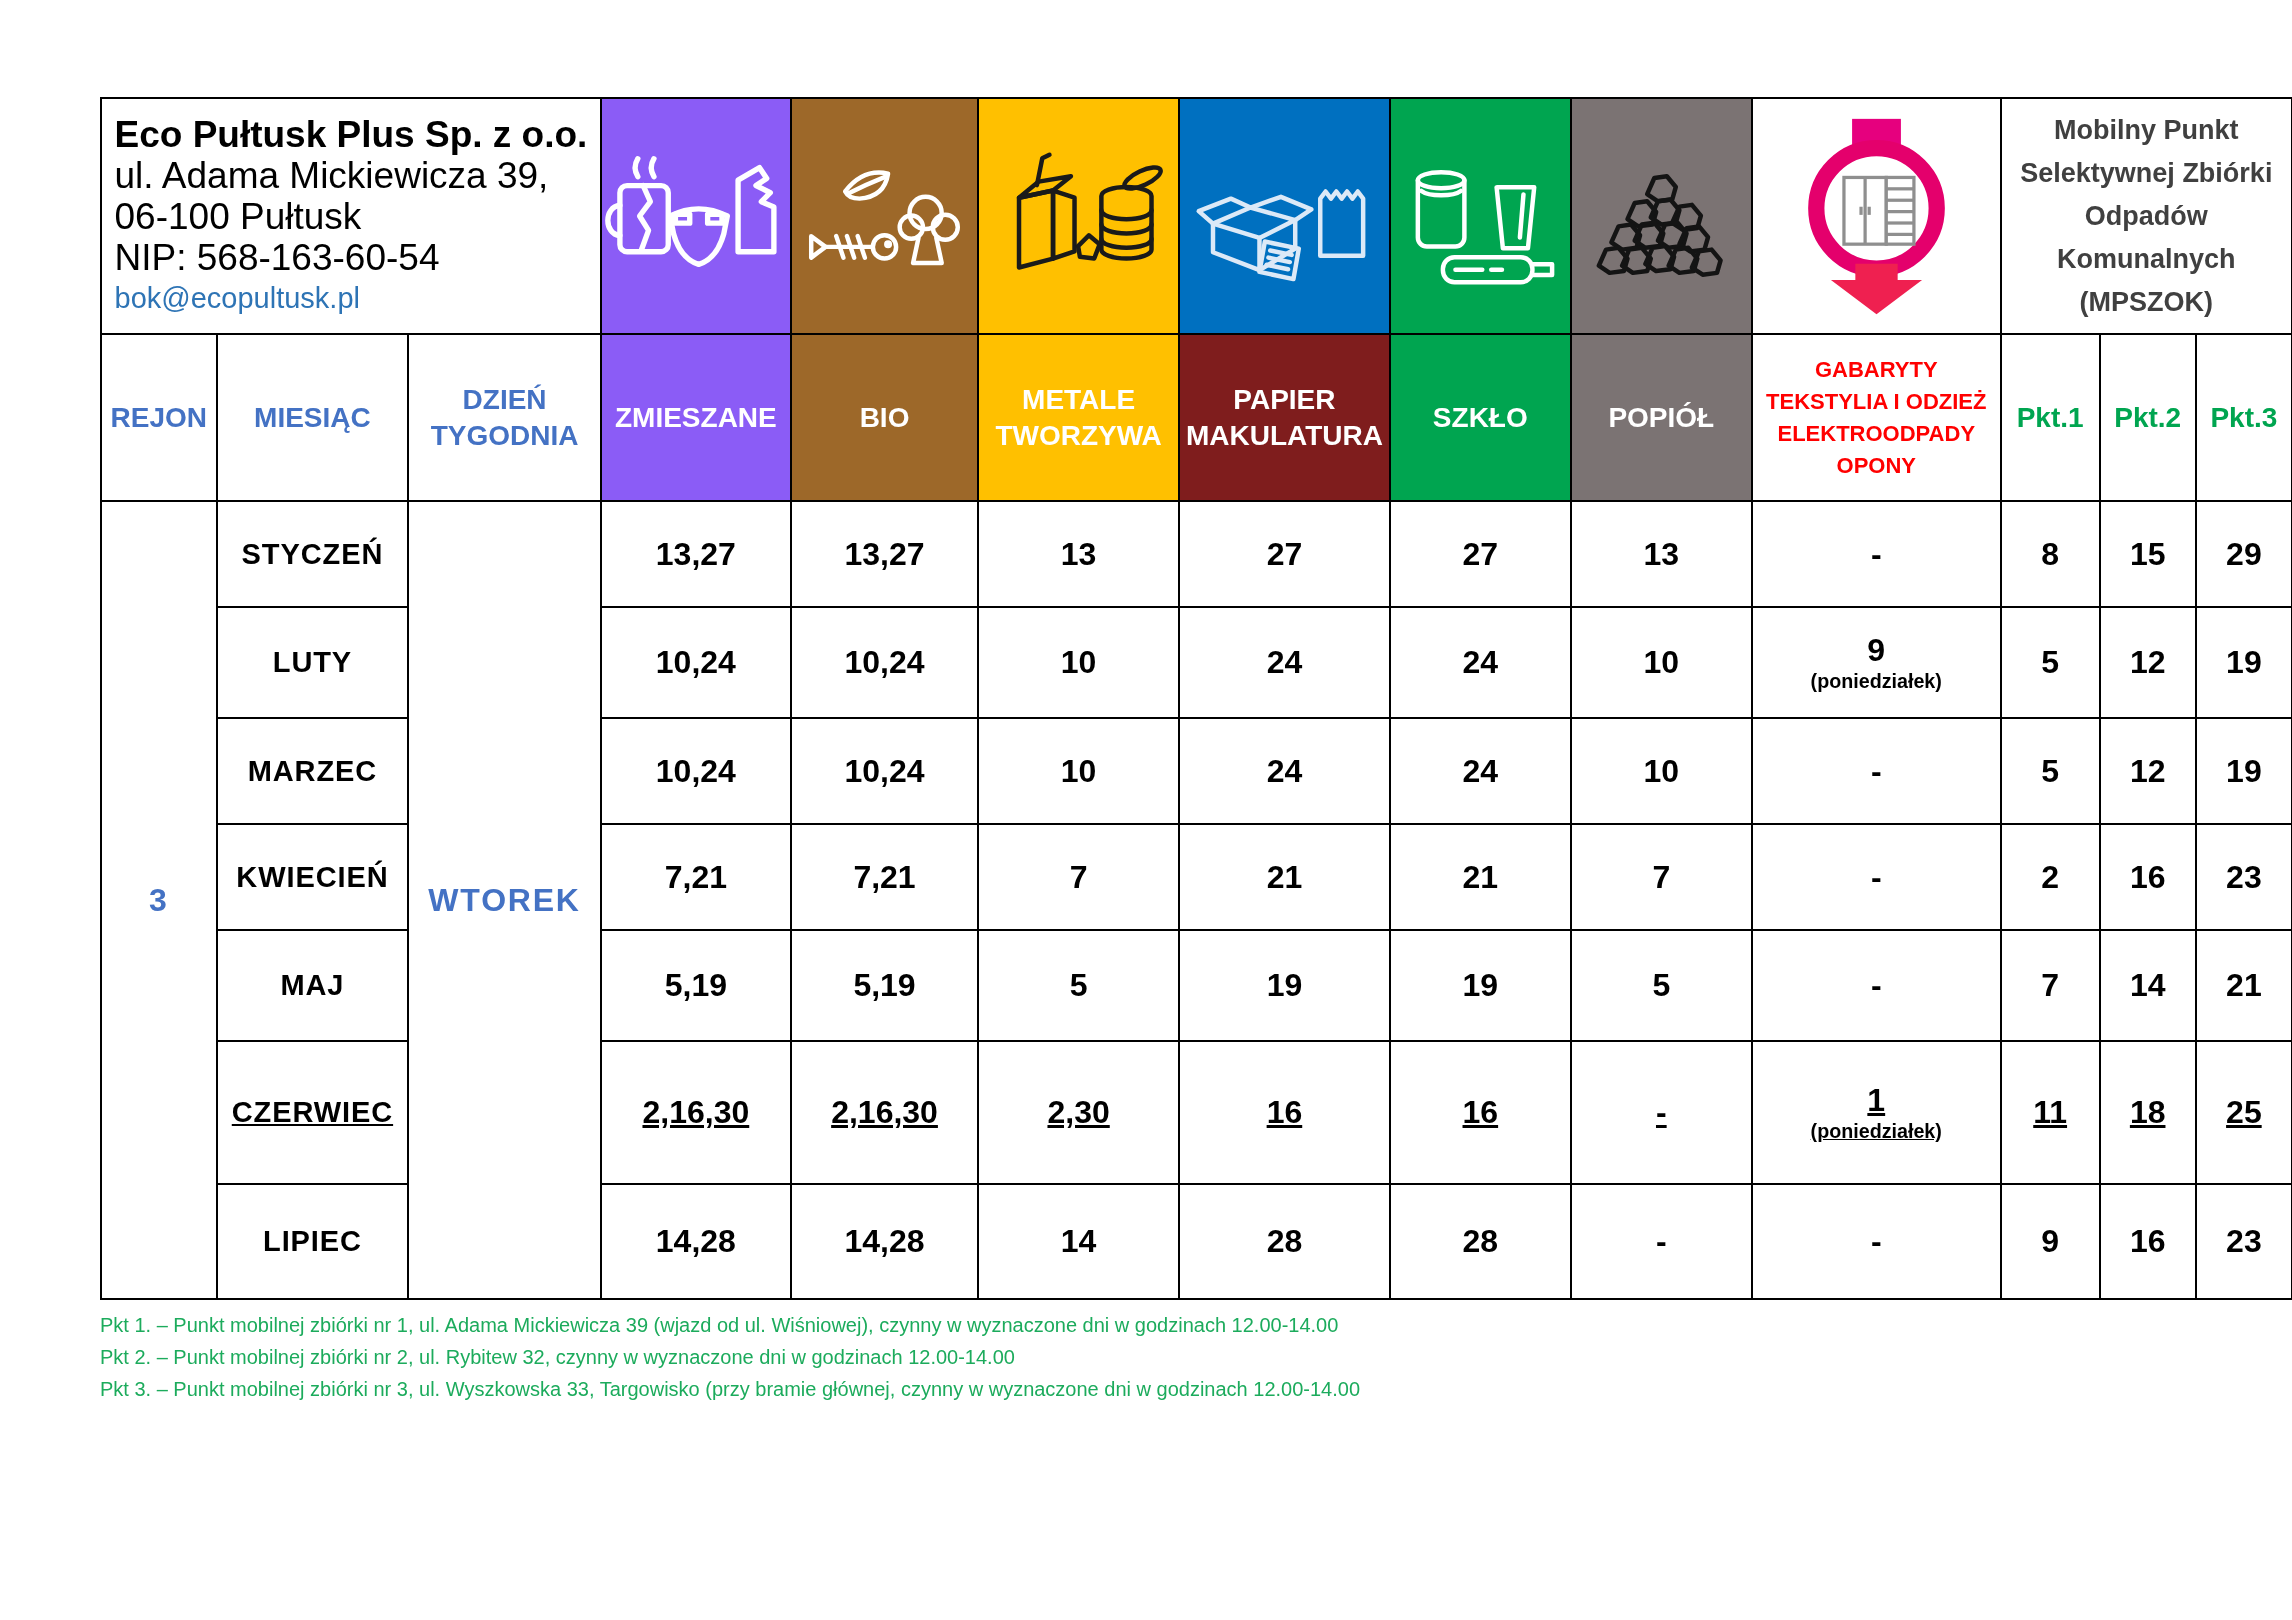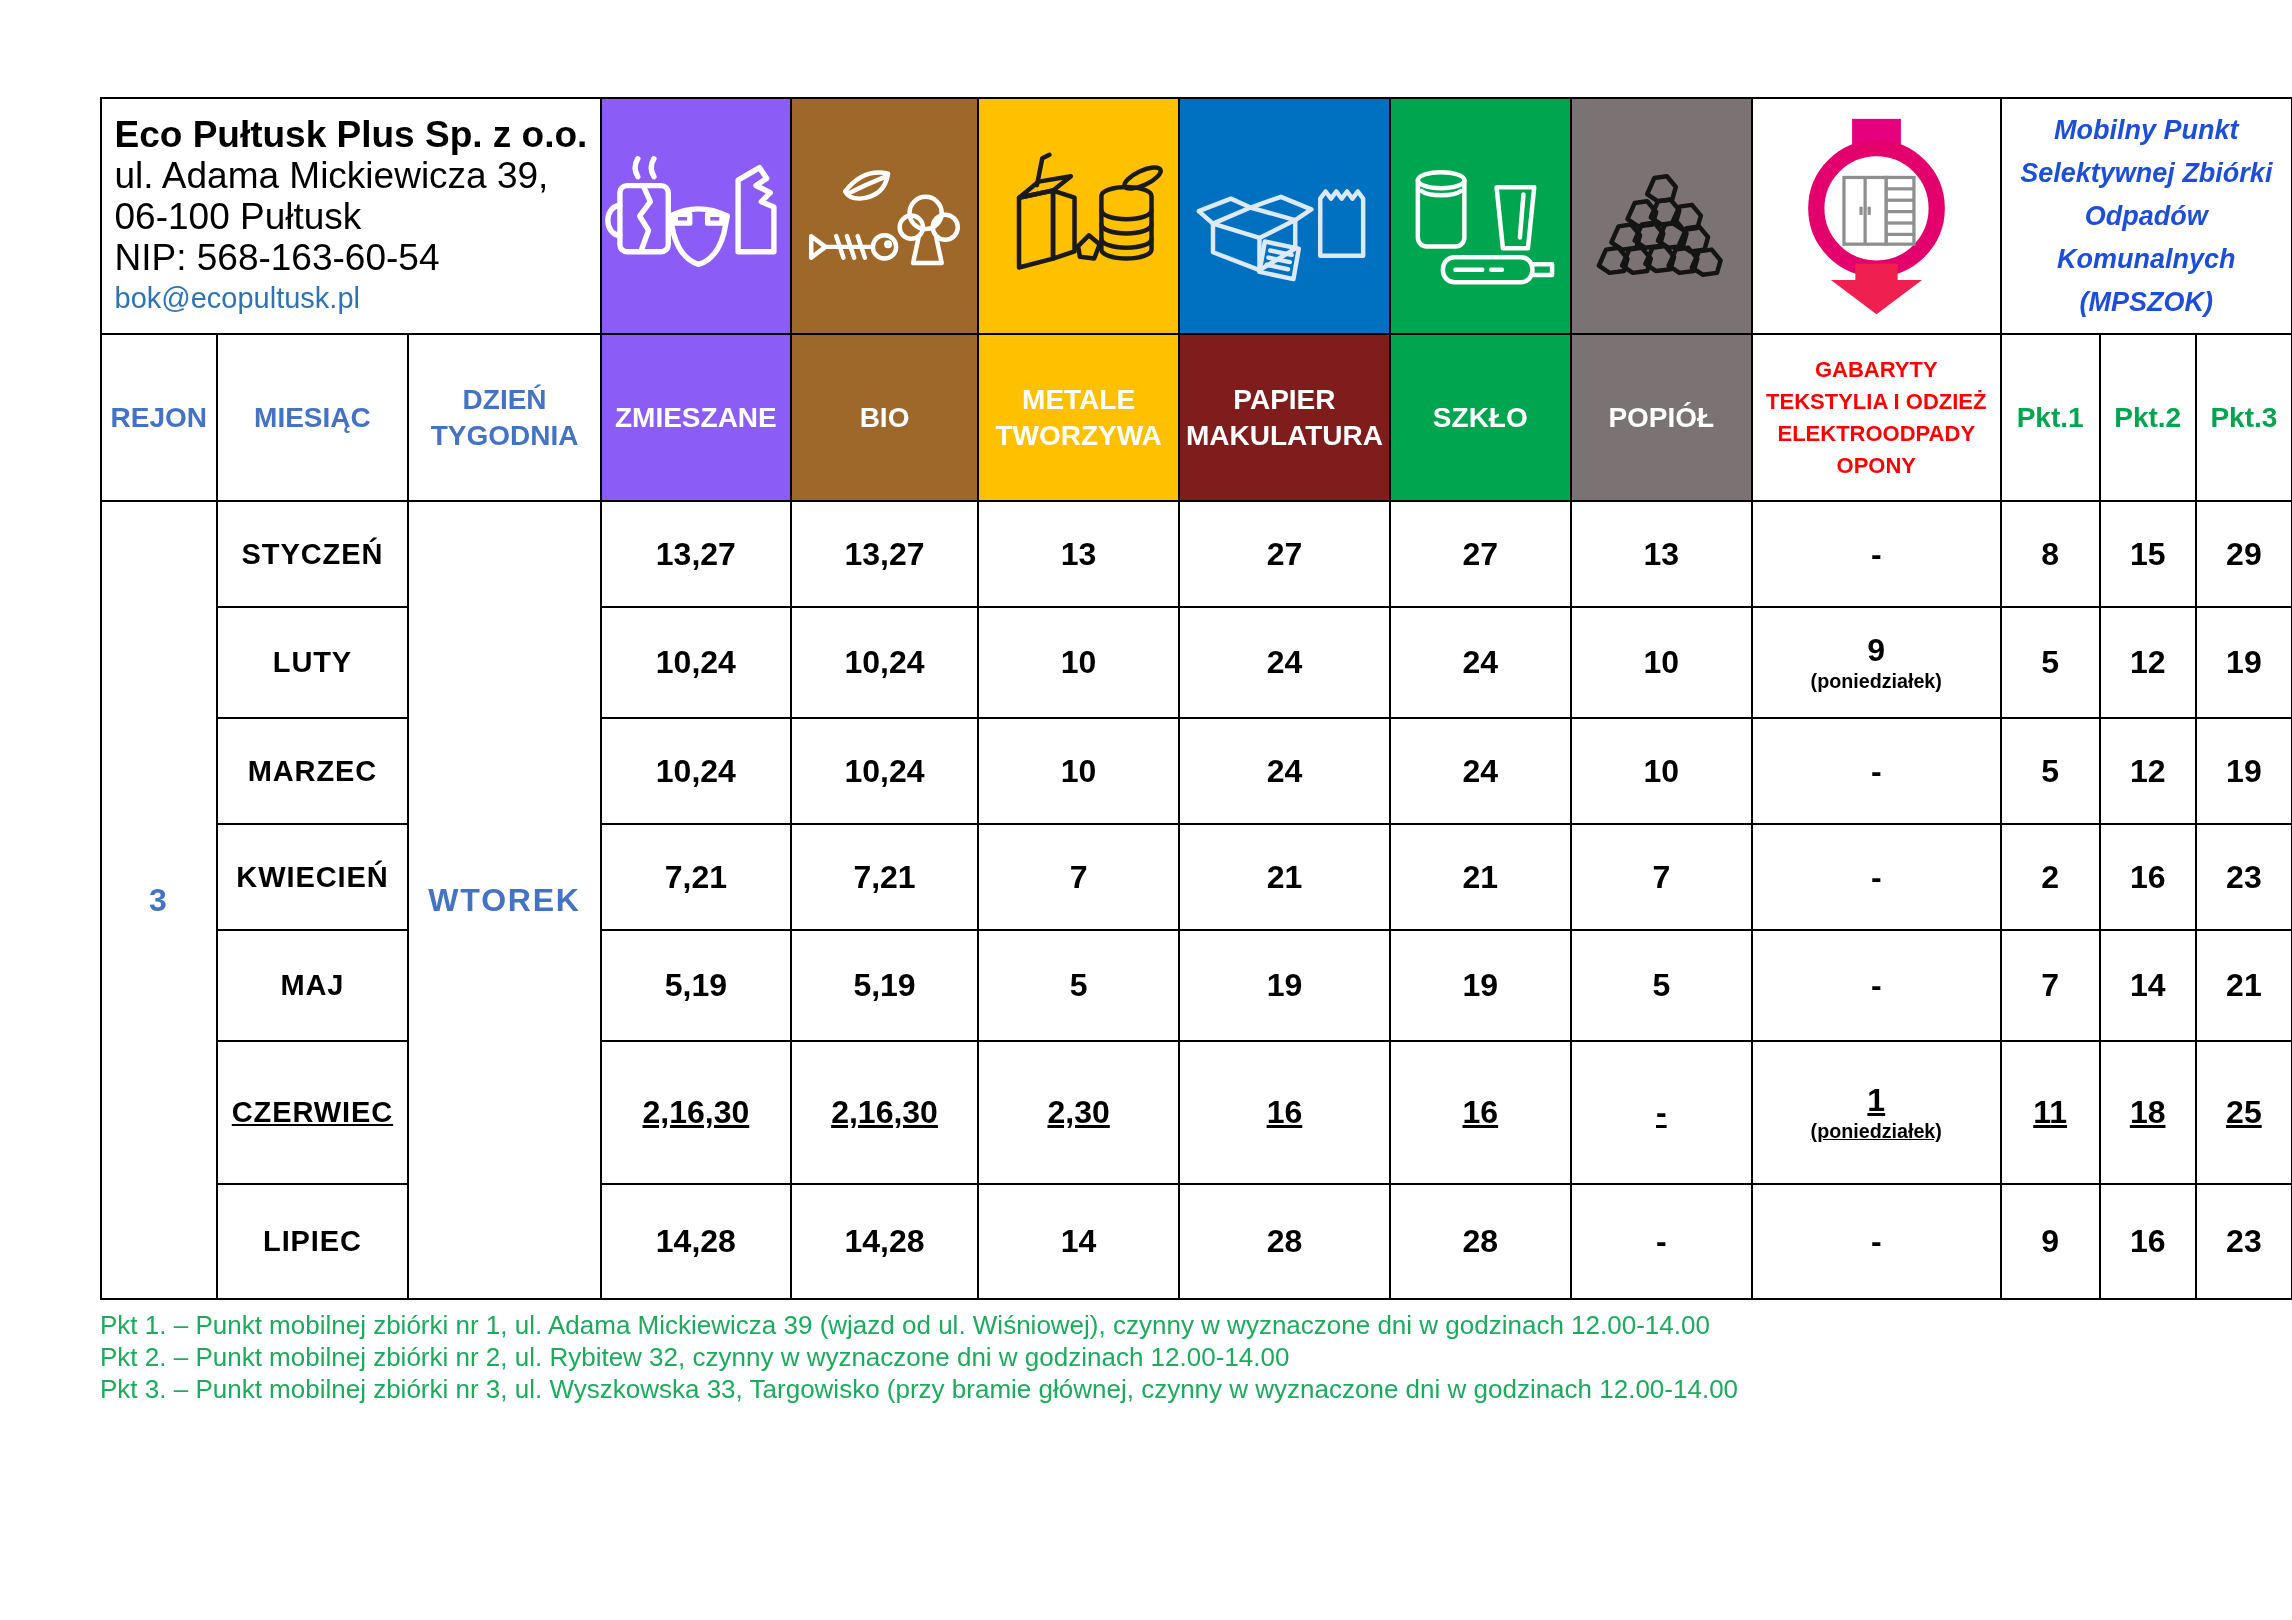--- a/index.html
+++ b/index.html
@@ -25,23 +25,23 @@
   .rejon-val,.day-val{font-weight:bold;font-size:32px;color:#4472C4;letter-spacing:1.8px;}
   .note{font-size:19.7px;font-weight:bold;line-height:23px;margin-top:1.8px;}
   .gab-hdr div{color:#FF0000;font-weight:bold;font-size:22px;line-height:32px;}
   
   .company-cell{text-align:left !important;vertical-align:middle;}
   .company-cell .inner{padding:5.4px 12.5px;}
   .company-cell .line{font-size:37px;line-height:41px;white-space:nowrap;}
   .company-cell .c-name{font-weight:bold;}
   .c-email{color:#2E74B5;text-decoration:none;font-size:29px;line-height:41px;display:inline-block;}
   
-  .mpszok-cell{color:#1d4ed8;font-weight:bold;font-size:27px;line-height:43px;padding:0 5.4px !important;font-style:italic;}
-  
-  .footnotes{position:absolute;left:100px;top:1309px;color:#1CAB5C;font-size:26px;line-height:32px;}
+  .mpszok-cell{color:#404040;font-weight:bold;font-size:27px;line-height:43px;padding:0 5.4px !important;}
+  
+  .footnotes{position:absolute;left:100px;top:1309px;color:#1CAB5C;font-size:20px;line-height:32px;}
   .footnotes div{white-space:nowrap;}
   svg{display:block;margin:0 auto;}
 </style>
 </head>
 <body>
 
 <div class="page">
 
   <table class="sched">
     <colgroup>

